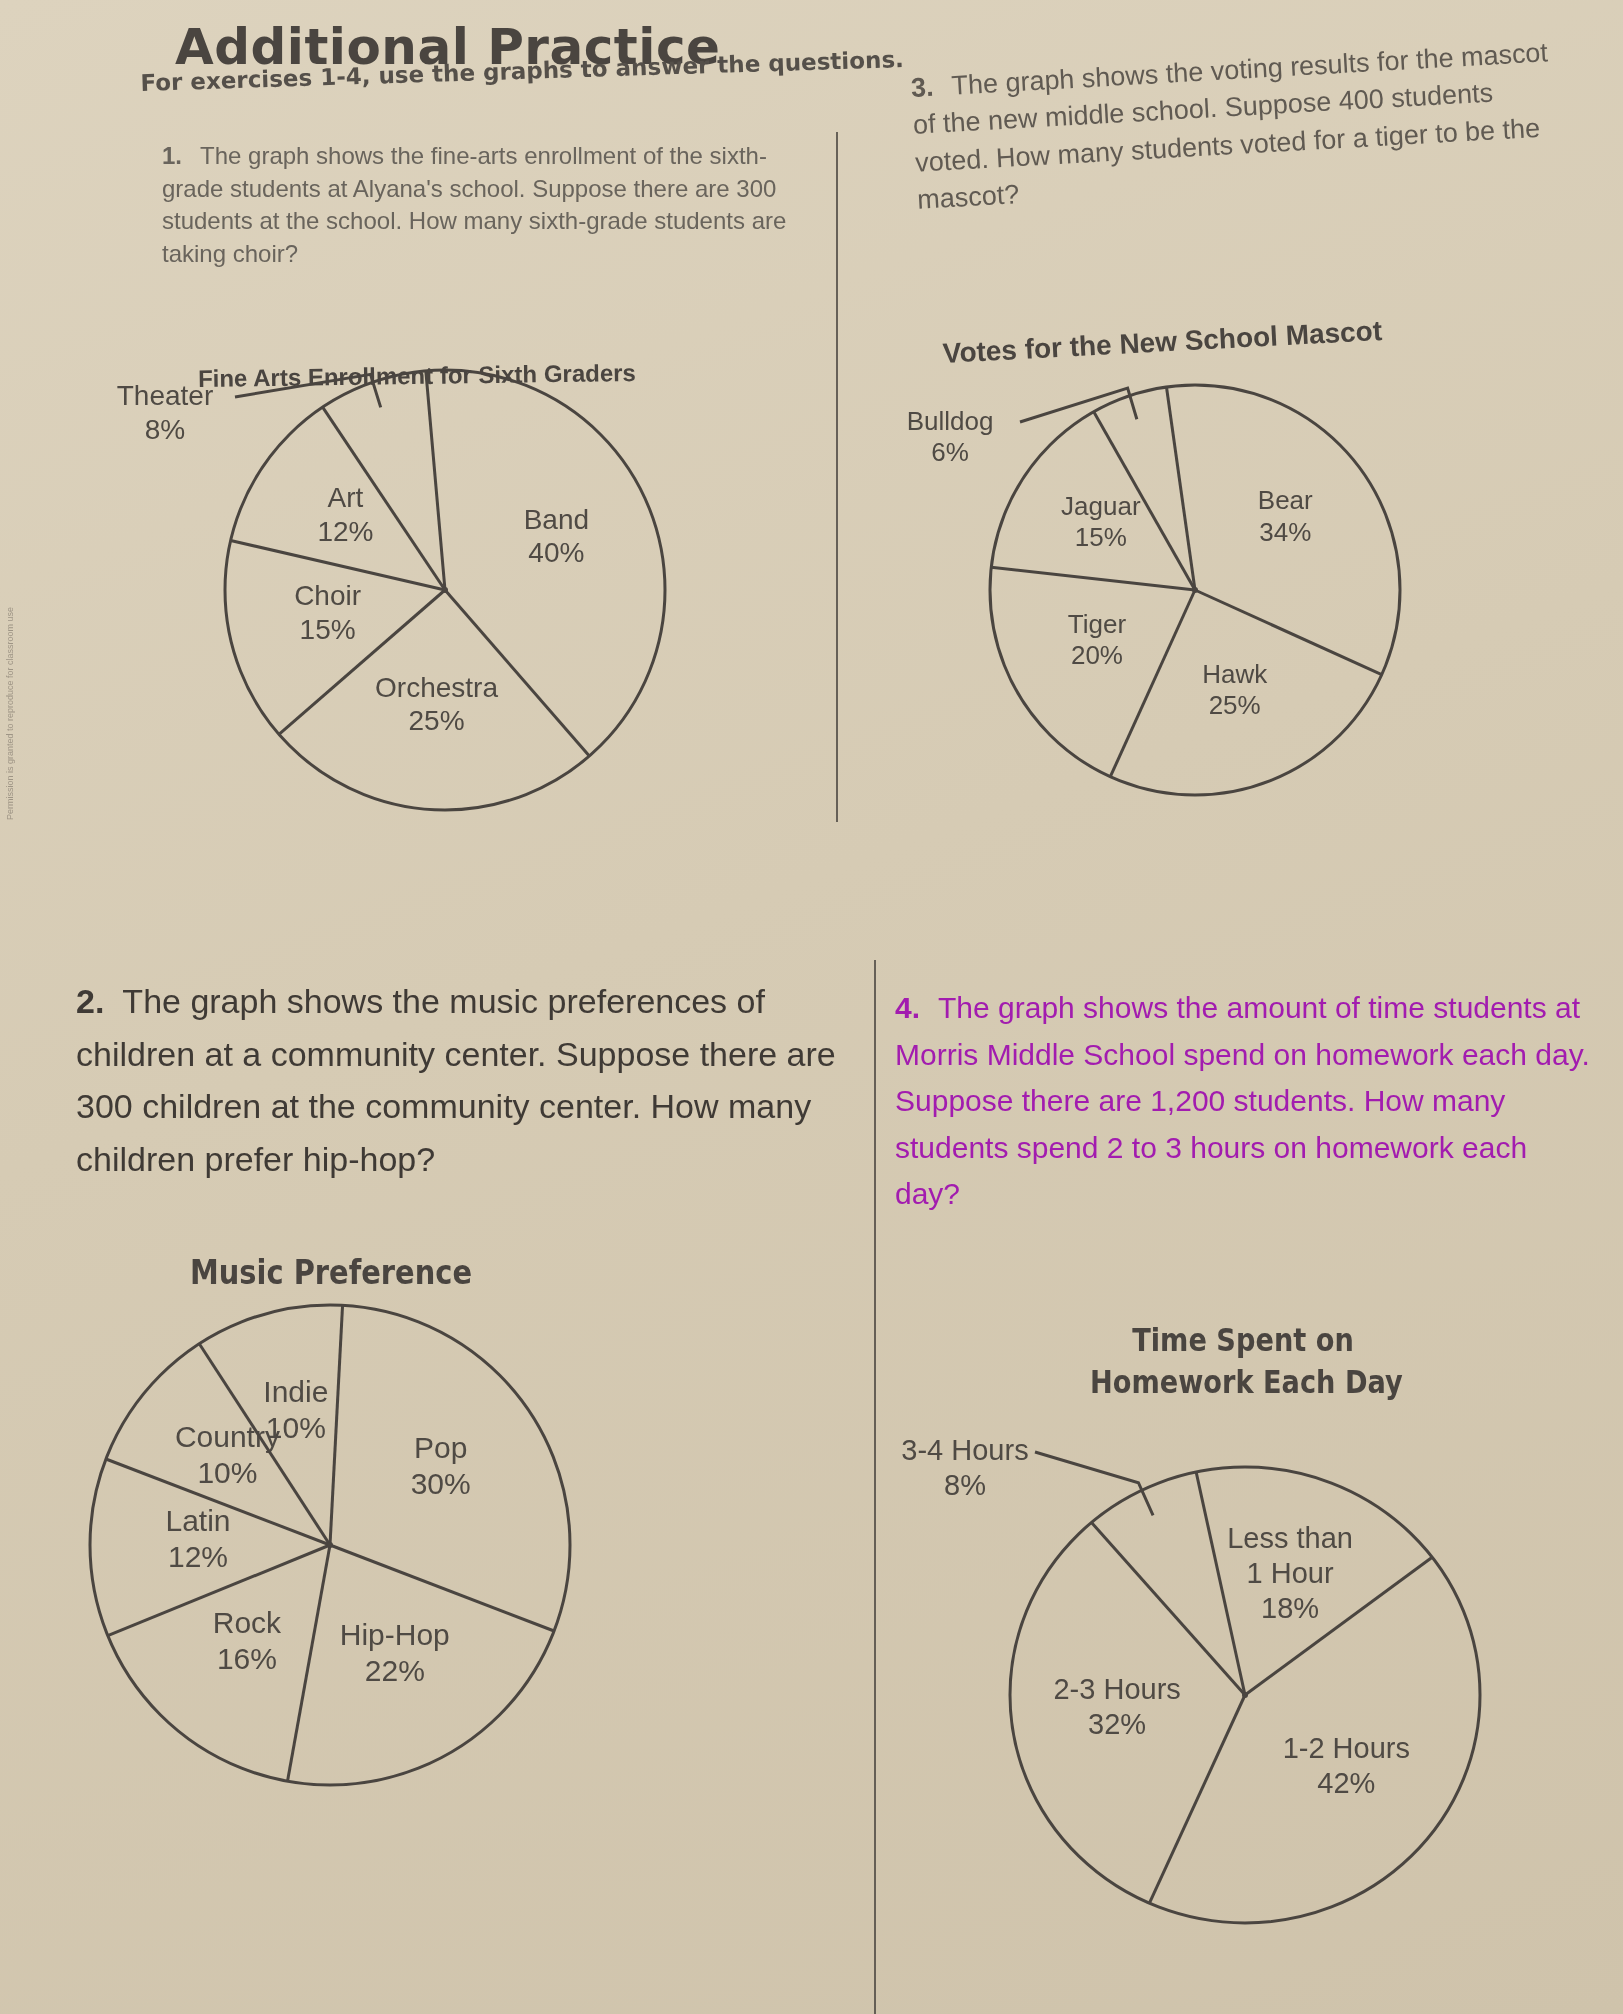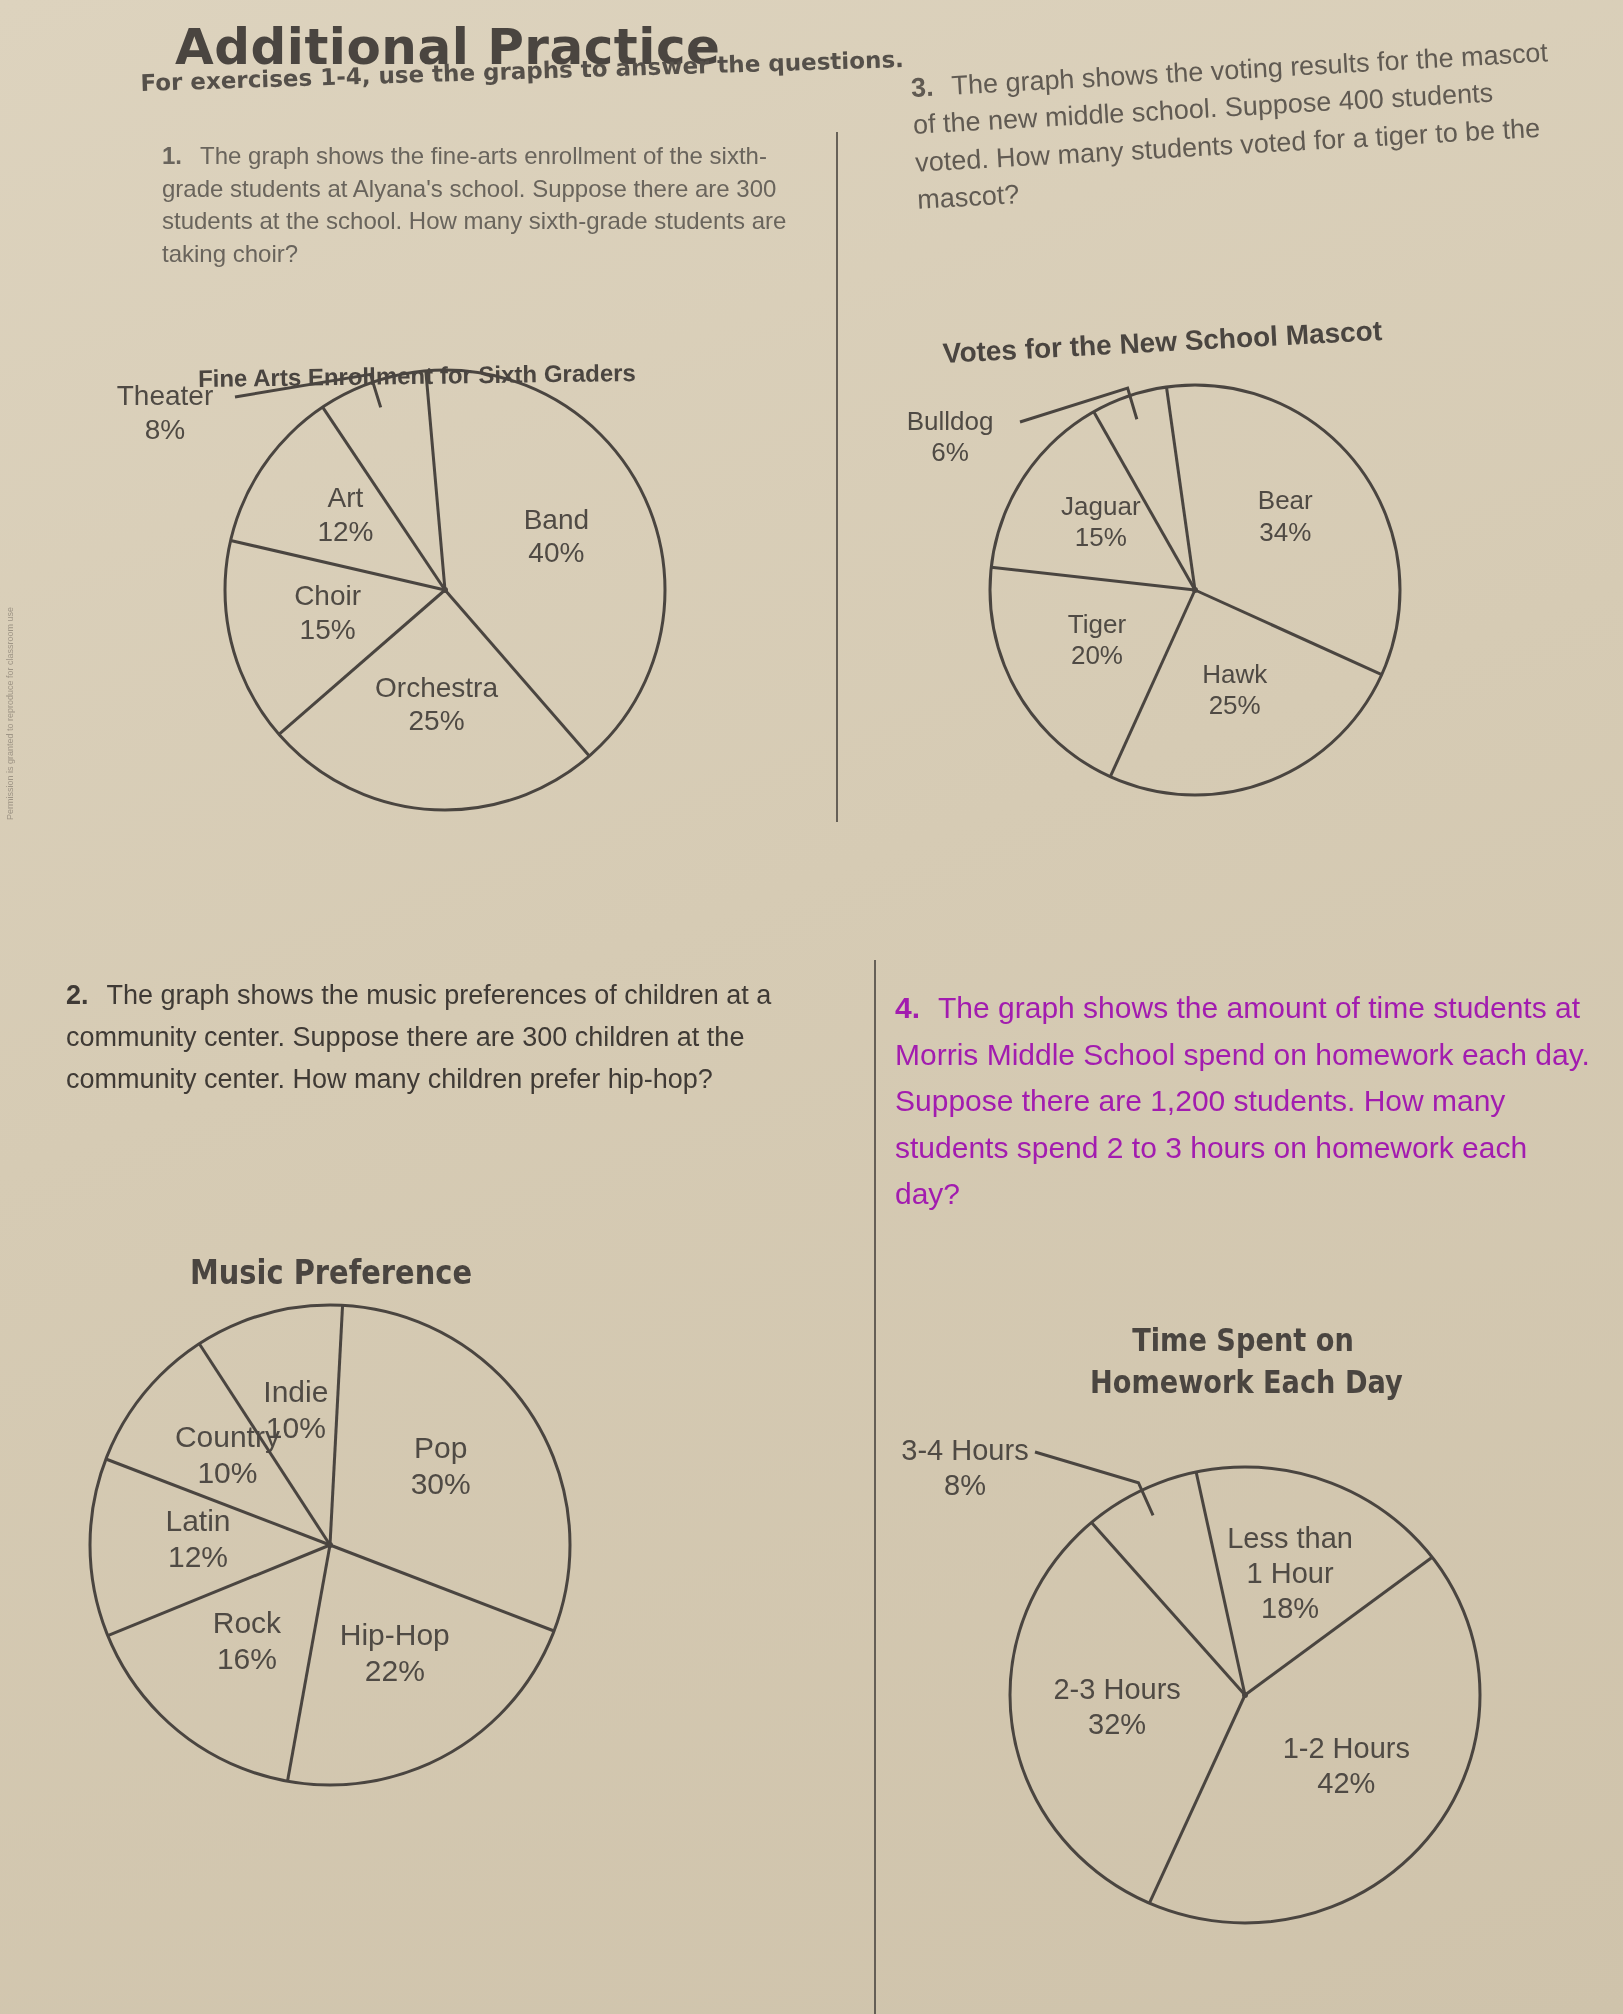--- a/index.html
+++ b/index.html
@@ -31,21 +31,21 @@
   }
   .margin-note {
     position: absolute; left: -205px; top: 600px; width: 430px;
     transform: rotate(-90deg); font-size: 9px; color: #8b8275; opacity: .75;
     white-space: nowrap;
   }
   .question { position: absolute; line-height: 1.36; }
   .q-num { font-weight: bold; margin-right: 18px; }
   .q1 { left: 162px; top: 140px; width: 660px; font-size: 24px; color: #69645c; }
   .q3 { left: 910px; top: 70px; width: 640px; font-size: 27px; color: #605a52; transform: rotate(-3.2deg); transform-origin: left top; line-height: 1.38; }
-  .q2 { left: 66px; top: 975px; width: 780px; font-size: 27px; color: #3f3a35; line-height: 1.55; }
+  .q2 { left: 76px; top: 975px; width: 780px; font-size: 34px; color: #3f3a35; line-height: 1.55; }
   .q4 { left: 895px; top: 985px; width: 700px; font-size: 30px; color: #a21caf; line-height: 1.55; }
   .q-text { display: inline; }
   .chart-title { position: absolute; font-weight: bold; color: #4a4540; white-space: nowrap; }
   .ct1 { left: 198px; top: 362px; font-size: 24px; transform: rotate(-0.8deg); }
   .ct3 { left: 942px; top: 338px; font-size: 28px; transform: rotate(-3deg); transform-origin: left top; }
   .ct2 { left: 190px; top: 1252px; font-size: 34px; font-family: "DejaVu Sans", sans-serif; transform: scaleX(0.85); transform-origin: left top; }
   .ct4 { left: 1090px; top: 1320px; font-size: 32px; font-family: "DejaVu Sans", sans-serif; text-align: center; width: 360px; line-height: 1.3; transform: scaleX(0.85); transform-origin: left top; }
   svg.pie { position: absolute; overflow: visible; }
   svg.pie text { font-family: "Liberation Sans", "DejaVu Sans", sans-serif; fill: #4f4a44; }
 </style>

